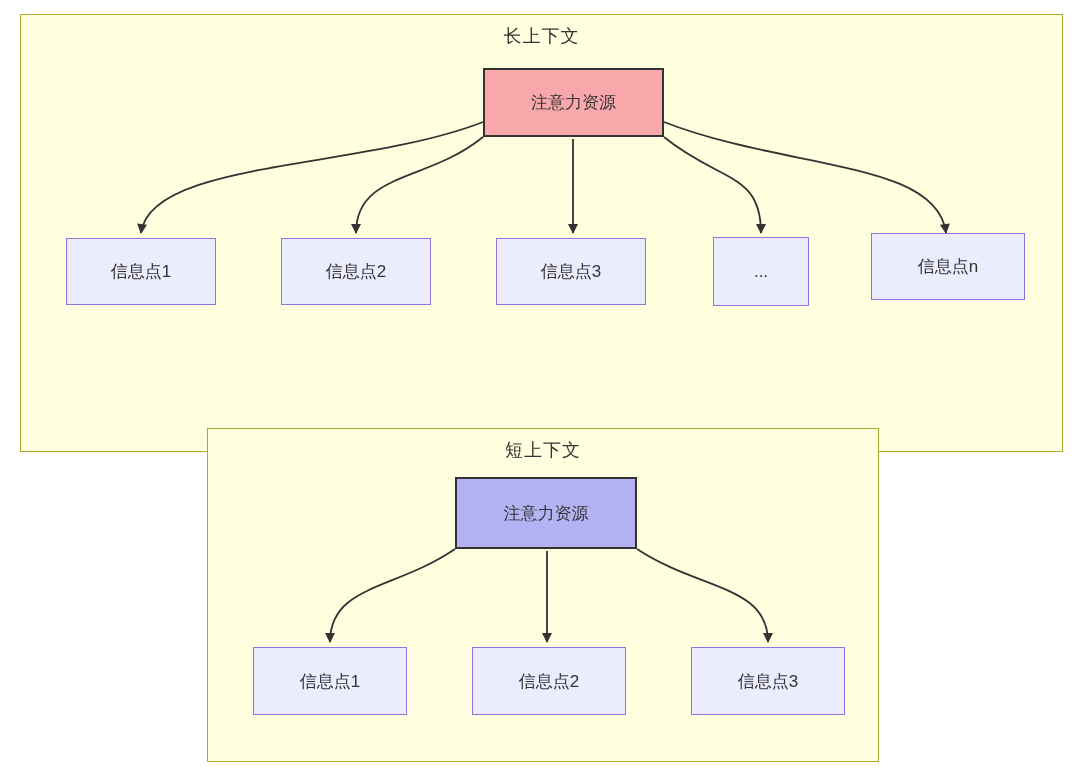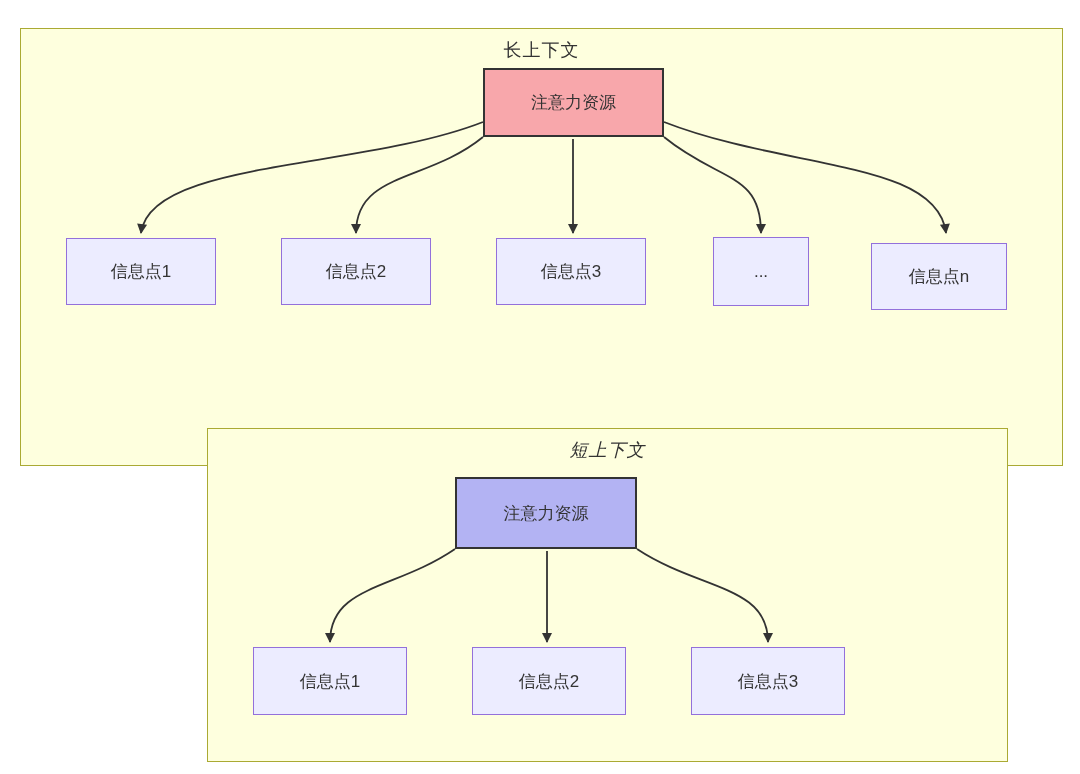--- a/index.html
+++ b/index.html
@@ -43,25 +43,25 @@
   }
   .edges path{
     fill:none; stroke:var(--line); stroke-width:1.8px;
   }
 </style>
 </head>
 <body>
 
 <div class="stage">
 
-  <div class="cluster" style="left:20px; top:28px; width:1043px; height:438px;">
+  <div class="cluster" style="left:20px; top:14px; width:1043px; height:438px;">
     <div class="cluster-title">长上下文</div>
   </div>
 
-  <div class="cluster" style="left:207px; top:428px; width:801px; height:334px;font-style:italic;">
+  <div class="cluster" style="left:207px; top:428px; width:672px; height:334px;">
     <div class="cluster-title">短上下文</div>
   </div>
 
   <svg class="edges" viewBox="0 0 1080 774" xmlns="http://www.w3.org/2000/svg">
     <defs>
       <marker id="ah" markerUnits="userSpaceOnUse" markerWidth="12" markerHeight="12" viewBox="0 0 12 12" refX="10" refY="6" orient="auto">
         <path d="M1,1 L11,6 L1,11 z" style="fill:var(--line); stroke:none;"></path>
       </marker>
     </defs>
 
@@ -75,21 +75,21 @@
     <path d="M 547 551 L 547 642" marker-end="url(#ah)"></path>
     <path d="M 637 549 C 699 590, 768 585, 768 642" marker-end="url(#ah)"></path>
   </svg>
 
   <div class="node attention long" style="left:483px; top:68px; width:181px; height:69px;">注意力资源</div>
 
   <div class="node" style="left:66px; top:238px; width:150px; height:67px;">信息点1</div>
   <div class="node" style="left:281px; top:238px; width:150px; height:67px;">信息点2</div>
   <div class="node" style="left:496px; top:238px; width:150px; height:67px;">信息点3</div>
   <div class="node" style="left:713px; top:237px; width:96px; height:69px;">...</div>
-  <div class="node" style="left:871px; top:243px; width:136px; height:67px;">信息点n</div>
+  <div class="node" style="left:871px; top:233px; width:154px; height:67px;">信息点n</div>
 
   <div class="node attention short" style="left:455px; top:477px; width:182px; height:72px;">注意力资源</div>
 
   <div class="node" style="left:253px; top:647px; width:154px; height:68px;">信息点1</div>
   <div class="node" style="left:472px; top:647px; width:154px; height:68px;">信息点2</div>
   <div class="node" style="left:691px; top:647px; width:154px; height:68px;">信息点3</div>
 
 </div>
 
 </body></html>

